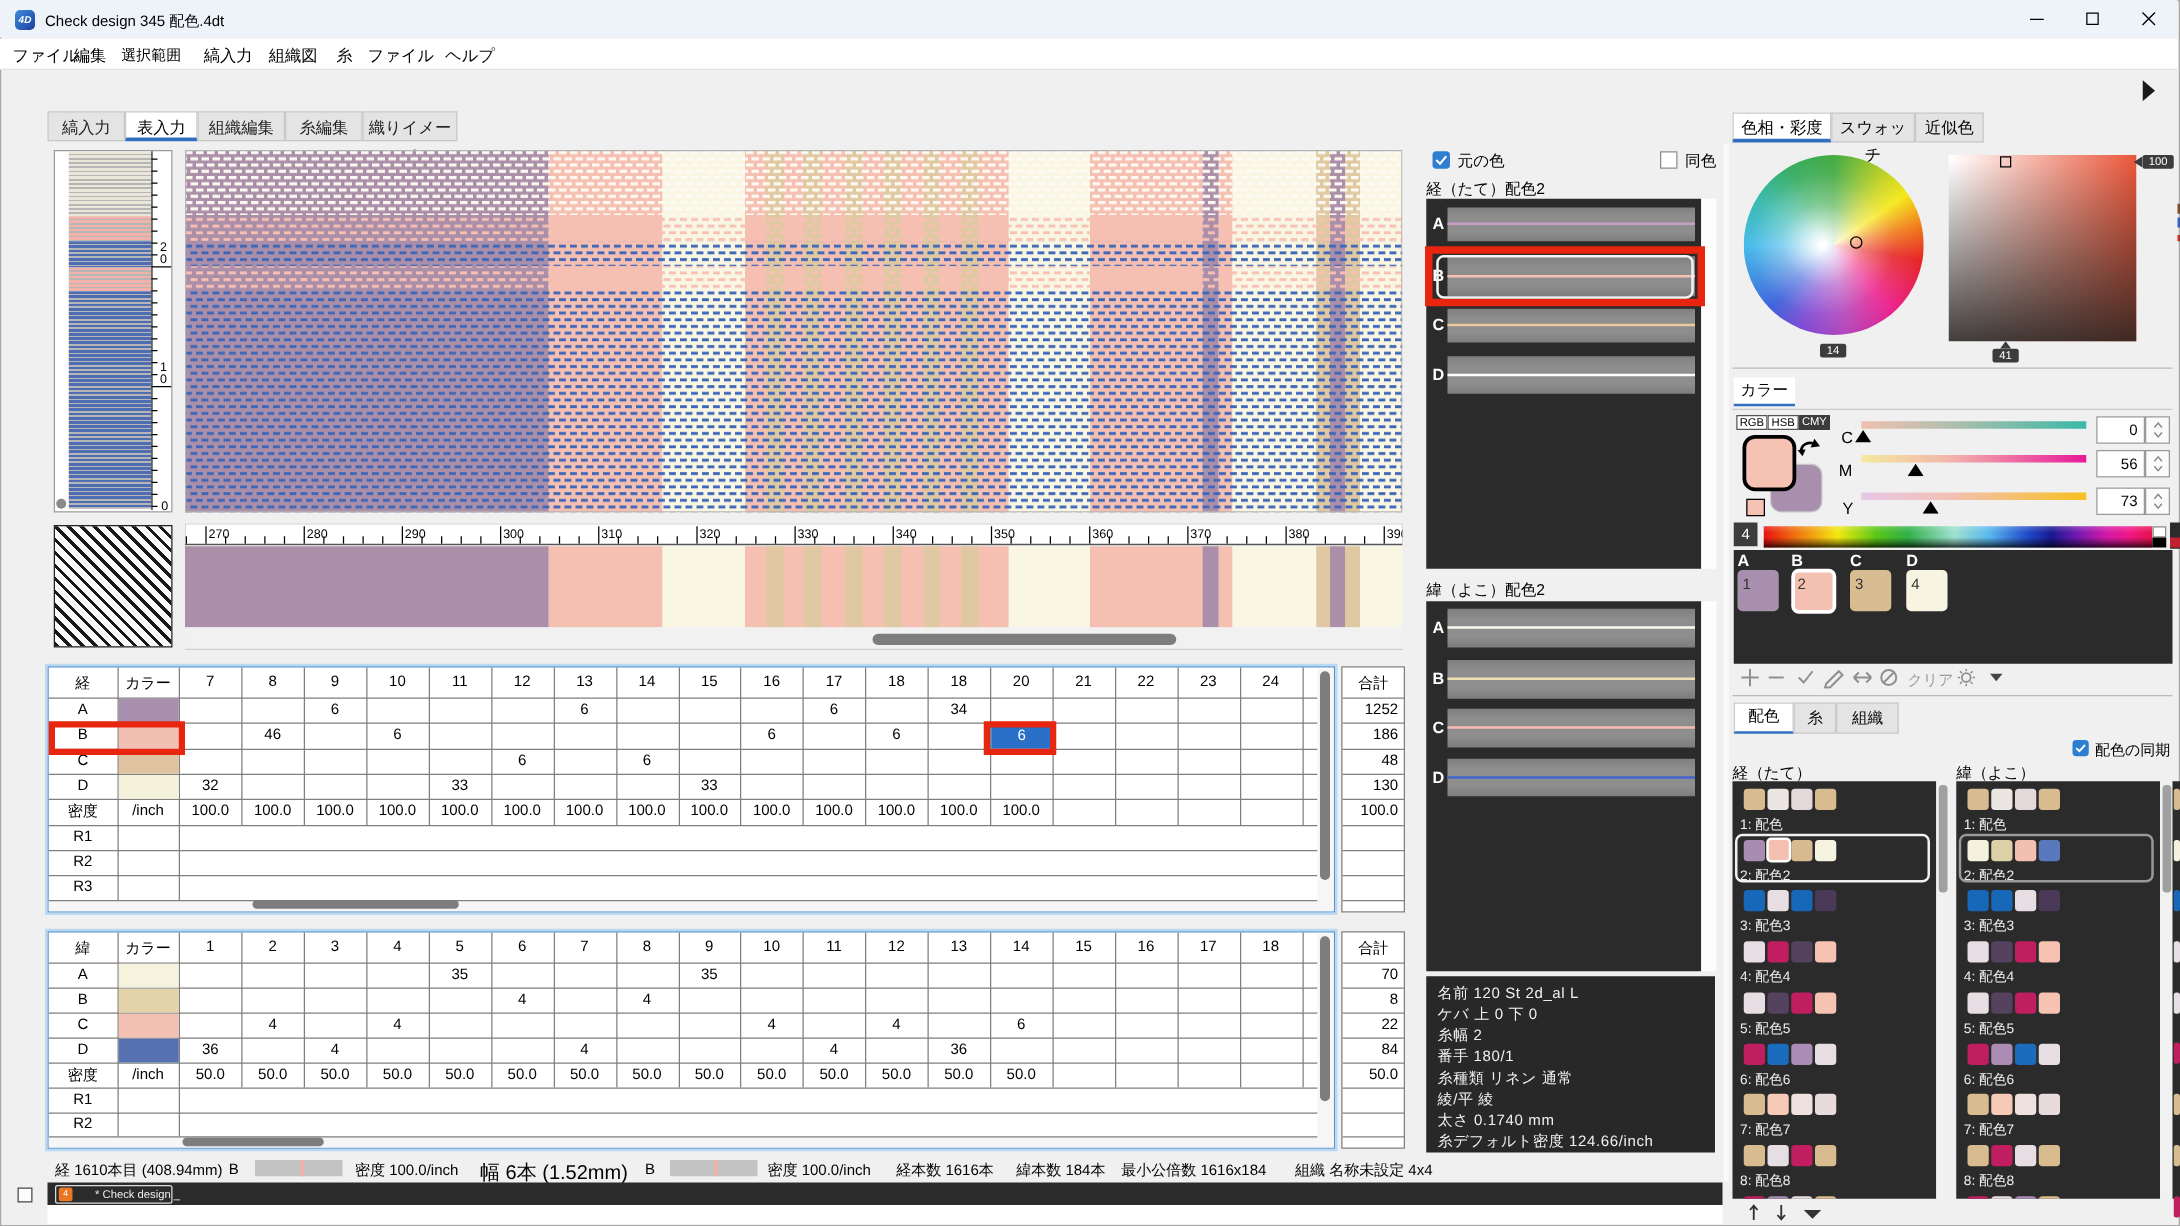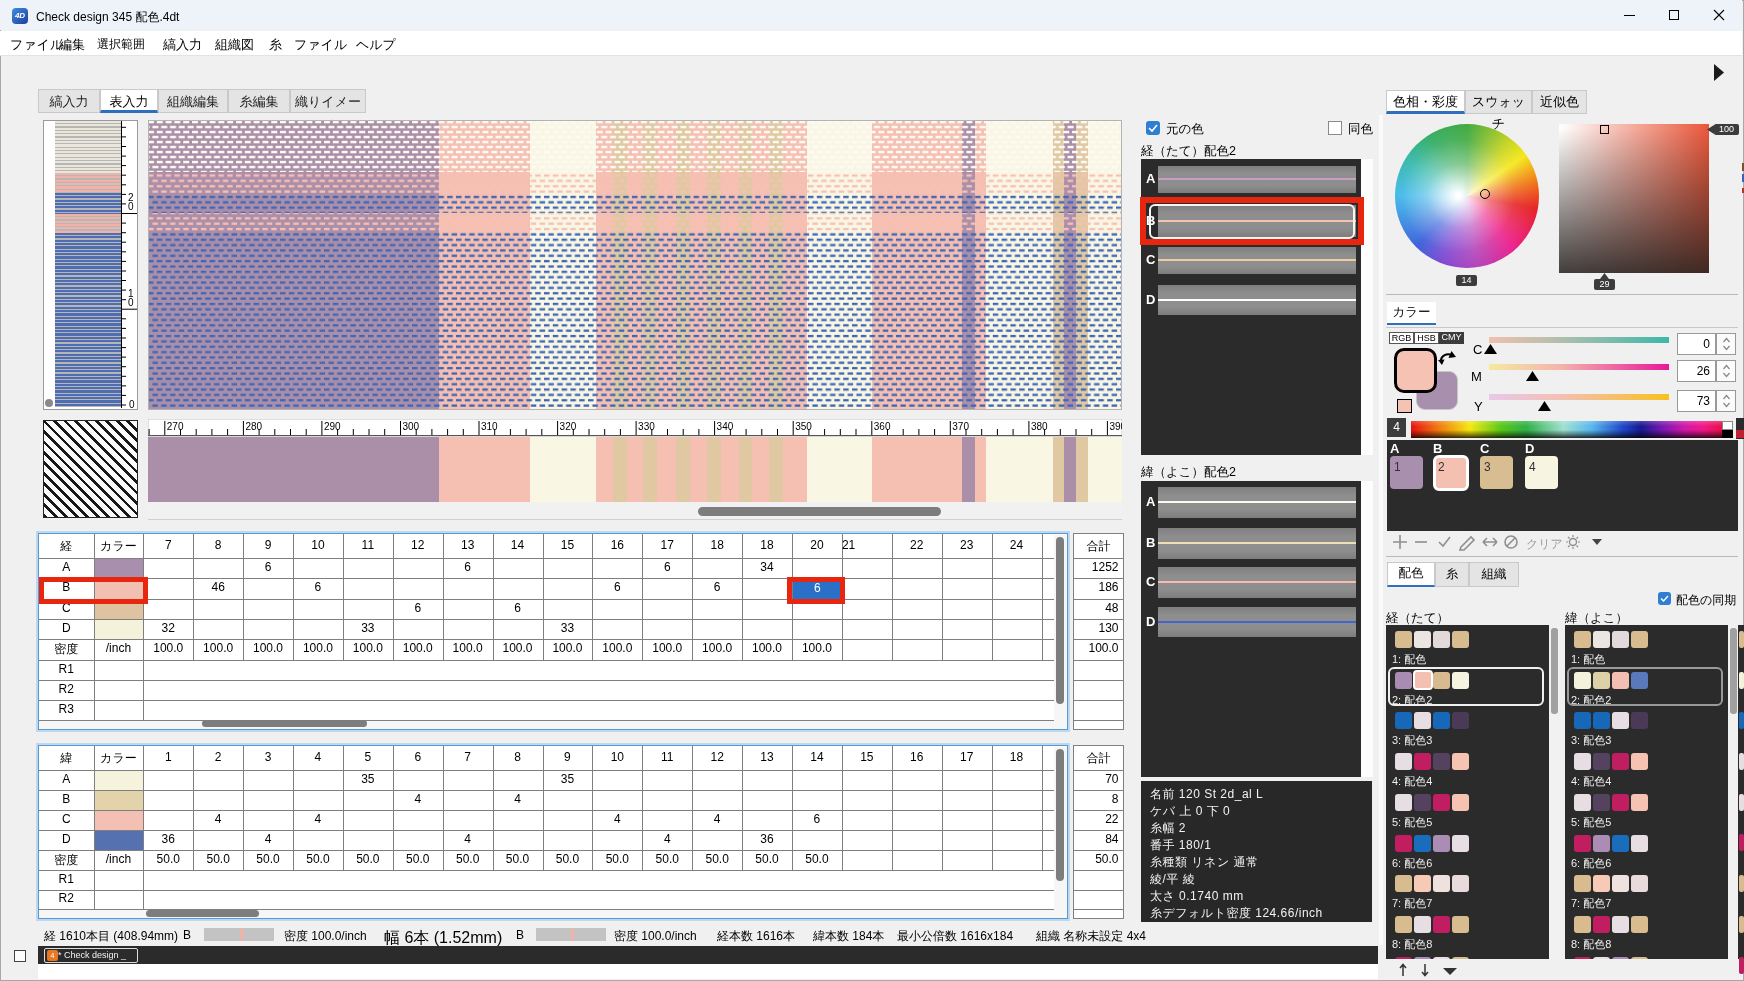--- a/index.html
+++ b/index.html
@@ -263,21 +263,21 @@
 <div style="position:absolute;left:342.9px;top:538px;width:49.9px;text-align:center;font-size:12px">11</div>
 <div style="position:absolute;left:392.8px;top:538px;width:49.9px;text-align:center;font-size:12px">12</div>
 <div style="position:absolute;left:442.7px;top:538px;width:49.9px;text-align:center;font-size:12px">13</div>
 <div style="position:absolute;left:492.6px;top:538px;width:49.9px;text-align:center;font-size:12px">14</div>
 <div style="position:absolute;left:542.5px;top:538px;width:49.9px;text-align:center;font-size:12px">15</div>
 <div style="position:absolute;left:592.4px;top:538px;width:49.9px;text-align:center;font-size:12px">16</div>
 <div style="position:absolute;left:642.3px;top:538px;width:49.9px;text-align:center;font-size:12px">17</div>
 <div style="position:absolute;left:692.2px;top:538px;width:49.9px;text-align:center;font-size:12px">18</div>
 <div style="position:absolute;left:742.1px;top:538px;width:49.9px;text-align:center;font-size:12px">18</div>
 <div style="position:absolute;left:792px;top:538px;width:49.9px;text-align:center;font-size:12px">20</div>
-<div style="position:absolute;left:841.9px;top:538px;width:49.9px;font-size:12px">21</div>
+<div style="position:absolute;left:841.9px;top:538px;width:49.9px;text-align:center;font-size:12px">21</div>
 <div style="position:absolute;left:891.8px;top:538px;width:49.9px;text-align:center;font-size:12px">22</div>
 <div style="position:absolute;left:941.7px;top:538px;width:49.9px;text-align:center;font-size:12px">23</div>
 <div style="position:absolute;left:991.6px;top:538px;width:49.9px;text-align:center;font-size:12px">24</div>
 <div style="position:absolute;left:39px;top:560px;width:54.5px;text-align:center;font-size:12px">A</div>
 <div style="position:absolute;left:94.5px;top:559px;width:48.8px;height:19px;background:#a78fad"></div>
 <div style="position:absolute;left:243.1px;top:560px;width:49.9px;text-align:center;font-size:12px">6</div>
 <div style="position:absolute;left:442.7px;top:560px;width:49.9px;text-align:center;font-size:12px">6</div>
 <div style="position:absolute;left:642.3px;top:560px;width:49.9px;text-align:center;font-size:12px">6</div>
 <div style="position:absolute;left:742.1px;top:560px;width:49.9px;text-align:center;font-size:12px">34</div>
 <div style="position:absolute;left:39px;top:580.25px;width:54.5px;text-align:center;font-size:12px">B</div>
@@ -459,21 +459,21 @@
 <div style="position:absolute;left:1036px;top:928px;font-size:12px">組織 名称未設定 4x4</div>
 <div style="position:absolute;left:204px;top:928px;width:70px;height:13px;background:#c3c3c3"></div>
 <div style="position:absolute;left:240px;top:928px;width:3px;height:13px;background:#f0b2a9"></div>
 <div style="position:absolute;left:536px;top:928px;width:70px;height:13px;background:#c3c3c3"></div>
 <div style="position:absolute;left:571px;top:928px;width:3px;height:13px;background:#f0b2a9"></div>
 <div style="position:absolute;left:38px;top:946px;width:1340px;height:18px;background:#2b2b2b"></div>
 <div style="position:absolute;left:38px;top:964px;width:1340px;height:15px;background:#fff"></div>
 <div style="position:absolute;left:14px;top:950px;width:12px;height:12px;background:#fdfdfd;border:1.5px solid #444"></div>
 <div style="position:absolute;left:44px;top:948px;width:94px;height:15px;border:1px solid #ddd;border-radius:2px"></div>
 <div style="position:absolute;left:47px;top:950px;width:11px;height:11px;border-radius:2px;background:#e87722;color:#fff;font-size:7px;text-align:center;line-height:11px">4</div>
-<div style="position:absolute;left:58px;top:950px;font-size:9px;color:#f0f0f0">* Check design _</div>
+<div style="position:absolute;left:76px;top:950px;font-size:9px;color:#f0f0f0">* Check design _</div>
 <div style="position:absolute;left:1146px;top:121px;width:14px;height:14px;background:#2e7ed1;border-radius:3px"></div>
 <svg style="position:absolute;left:1148px;top:124px" width="10" height="9">
     <path d="M1 4 L4 7 L9 1" stroke="#fff" stroke-width="1.6" fill="none"></path>
   </svg>
 <div style="position:absolute;left:1166px;top:121px;font-size:12.5px">元の色</div>
 <div style="position:absolute;left:1328px;top:121px;width:14px;height:14px;background:#fff;border:1px solid #8a8a8a"></div>
 <div style="position:absolute;left:1348px;top:121px;font-size:12.5px">同色</div>
 <div style="position:absolute;left:1141px;top:143px;font-size:12.5px">経（たて）配色2</div>
 <div style="position:absolute;left:1141px;top:159px;width:220px;height:296px;background:#2b2b2b"></div>
 <div style="position:absolute;left:1361px;top:159px;width:12px;height:296px;background:#fdfdfd"></div>
@@ -524,21 +524,21 @@
 <div style="position:absolute;left:1532px;top:90px;width:55px;height:24px;background:#e4e4e4;border:1px solid #c9c9c9;font-size:13px;text-align:center;line-height:22px">近似色</div>
 <div style="position:absolute;left:1395px;top:124px;width:144px;height:144px;border-radius:50%;background:radial-gradient(circle at 44% 50%,#fff 0 2%,rgba(255,255,255,.85) 9%,rgba(255,255,255,.4) 30%,rgba(255,255,255,.12) 52%,rgba(255,255,255,0) 75%),conic-gradient(from 0deg,#3aa63a,#c8d41e 38deg,#f5e818 55deg,#f07818 78deg,#e62222 100deg,#ec1e8c 138deg,#b03fb8 172deg,#7a3fd0 200deg,#2f55d8 225deg,#2f8fe0 252deg,#35b4e8 270deg,#28b4a8 300deg,#2aa858 330deg,#3aa63a)"></div>
 <div style="position:absolute;left:1480px;top:189px;width:10px;height:10px;border:1.4px solid #000;border-radius:50%"></div>
 <div style="position:absolute;left:1456px;top:275px;width:21px;height:11px;background:#3c3c3c;color:#fff;font-size:9px;text-align:center;line-height:11px;border-radius:2px">14</div>
 <div style="position:absolute;left:1559px;top:124px;width:150px;height:149px;background:linear-gradient(to top,rgba(38,34,32,.87),rgba(38,34,32,0) 97%),linear-gradient(to right,#ffffff,#e8563a)"></div>
 <div style="position:absolute;left:1600px;top:125px;width:9px;height:9px;border:1.4px solid #000"></div>
 <div style="position:absolute;left:1714px;top:124px;width:25px;height:11px;background:#3c3c3c;color:#fff;font-size:9px;text-align:center;line-height:11px;border-radius:2px">100</div>
 <svg style="position:absolute;left:1707px;top:125px" width="7" height="9">
     <polygon points="7,0 0,4.5 7,9" fill="#3c3c3c"></polygon>
   </svg>
-<div style="position:absolute;left:1594px;top:279px;width:21px;height:11px;background:#3c3c3c;color:#fff;font-size:9px;text-align:center;line-height:11px;border-radius:2px">29</div>
+<div style="position:absolute;left:1594px;top:279px;width:21px;height:11px;background:#3c3c3c;color:#fff;font-size:9px;text-align:center;line-height:11px;border-radius:2px">41</div>
 <svg style="position:absolute;left:1600px;top:273px" width="9" height="6">
     <polygon points="4.5,0 0,6 9,6" fill="#3c3c3c"></polygon>
   </svg>
 <div style="position:absolute;left:1386px;top:294px;width:352px;height:1px;background:#b9b9b9"></div>
 <div style="position:absolute;left:1387px;top:302px;width:49px;height:23px;background:#fff;border-bottom:2.5px solid #2f6fbe;font-size:12.5px;text-align:center;line-height:21px">カラー</div>
 <div style="position:absolute;left:1386px;top:327px;width:352px;height:1px;background:#c9c9c9"></div>
 <div style="position:absolute;left:1389px;top:332px;width:25px;height:12px;background:#fff;border:1px solid #555;font-size:9px;text-align:center;line-height:10px">RGB</div>
 <div style="position:absolute;left:1414px;top:332px;width:25px;height:12px;background:#fff;border:1px solid #555;font-size:9px;text-align:center;line-height:10px">HSB</div>
 <div style="position:absolute;left:1439px;top:332px;width:25px;height:12px;background:#3c3c3c;color:#fff;font-size:9px;text-align:center;line-height:10px">CMY</div>
 <div style="position:absolute;left:1416px;top:371px;width:42px;height:39px;background:#a78fad;border:1px solid #c6c6c6;border-radius:9px"></div>
@@ -556,21 +556,21 @@
 <div style="position:absolute;left:1677px;top:333px;width:39px;height:22px;background:#fff;border:1px solid #999;font-size:12px;text-align:right;line-height:20px;padding-right:5px">0</div>
 <div style="position:absolute;left:1716px;top:333px;width:20px;height:22px;background:#fbfbfb;border:1px solid #999"></div>
 <svg style="position:absolute;left:1722px;top:337px" width="9" height="14">
     <path d="M1.5 5 L4.5 1.5 L7.5 5 M1.5 9 L4.5 12.5 L7.5 9" stroke="#888" stroke-width="1.2" fill="none"></path>
   </svg>
 <div style="position:absolute;left:1473px;top:342px;font-size:13px">C</div>
 <div style="position:absolute;left:1489px;top:364px;width:180px;height:6px;background:linear-gradient(90deg,#f5e9a0,#f2b4ac 40%,#e81898)"></div>
 <svg style="position:absolute;left:1526px;top:371px" width="13" height="10">
     <polygon points="6.5,0 0,10 13,10" fill="#000"></polygon>
   </svg>
-<div style="position:absolute;left:1677px;top:360px;width:39px;height:22px;background:#fff;border:1px solid #999;font-size:12px;text-align:right;line-height:20px;padding-right:5px">26</div>
+<div style="position:absolute;left:1677px;top:360px;width:39px;height:22px;background:#fff;border:1px solid #999;font-size:12px;text-align:right;line-height:20px;padding-right:5px">56</div>
 <div style="position:absolute;left:1716px;top:360px;width:20px;height:22px;background:#fbfbfb;border:1px solid #999"></div>
 <svg style="position:absolute;left:1722px;top:364px" width="9" height="14">
     <path d="M1.5 5 L4.5 1.5 L7.5 5 M1.5 9 L4.5 12.5 L7.5 9" stroke="#888" stroke-width="1.2" fill="none"></path>
   </svg>
 <div style="position:absolute;left:1471px;top:369px;font-size:13px">M</div>
 <div style="position:absolute;left:1489px;top:394px;width:180px;height:6px;background:linear-gradient(90deg,#e8c8e8,#f2c0b4 40%,#f8c020)"></div>
 <svg style="position:absolute;left:1538px;top:401px" width="13" height="10">
     <polygon points="6.5,0 0,10 13,10" fill="#000"></polygon>
   </svg>
 <div style="position:absolute;left:1677px;top:390px;width:39px;height:22px;background:#fff;border:1px solid #999;font-size:12px;text-align:right;line-height:20px;padding-right:5px">73</div>

